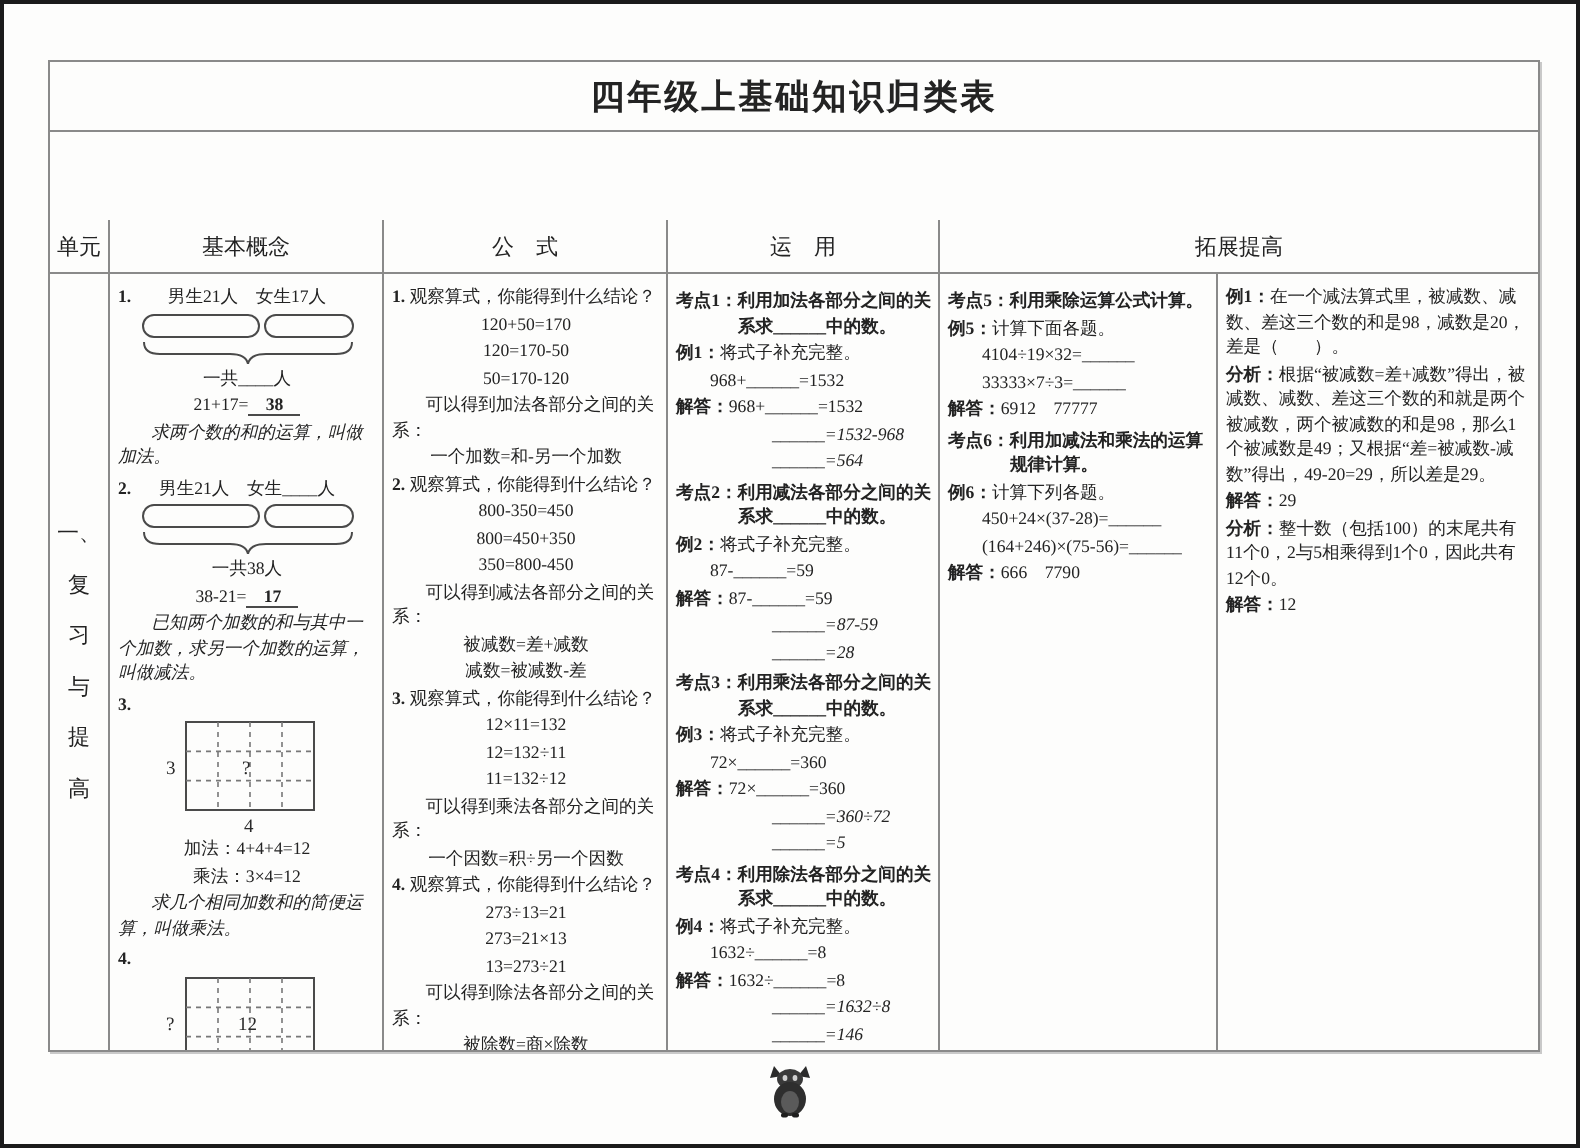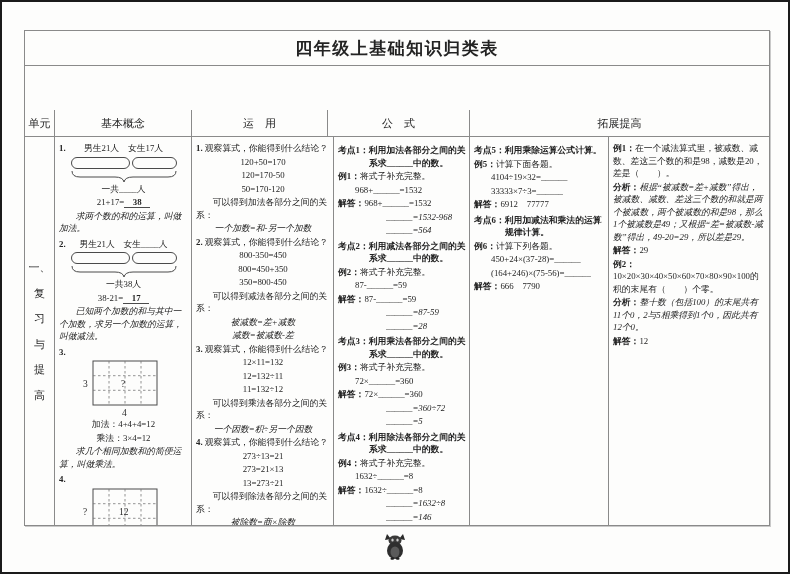--- a/index.html
+++ b/index.html
@@ -21,21 +21,21 @@
   .col{border-right:1px solid #8a8a8a;box-sizing:border-box;padding:4px 3px 0 4px;font-size:8.8px;line-height:12.5px;overflow:hidden;}
   .w-unit{width:30px;}
   .w-concepts{width:137px;}
   .w-formula{width:142px;}
   .w-app{width:136px;}
   .w-cross{width:139px;}
   .w-ext{flex:1;border-right:none;}
   .unit-col{display:flex;flex-direction:column;align-items:center;justify-content:center;gap:13px;font-size:11px;padding:0;}
   p{margin:1px 0;}
   .center{text-align:center;}
-  .kai{font-style:italic;}
+  .kai{}
   .note{font-style:italic;text-indent:1.9em;margin:1px 0 3px 0;}
   .rel{text-indent:1.9em;}
   .hang{font-weight:bold;padding-left:31px;text-indent:-31px;margin-top:3px;}
   .lbl{font-weight:bold;}
   .eq{padding-left:17px;}
   .eq2{padding-left:48px;font-style:italic;}
   .itemhead{position:relative;text-align:center;}
   .itemhead .numlbl{position:absolute;left:0;font-weight:bold;}
   .fill{display:inline-block;min-width:26px;text-align:center;border-bottom:1px solid #4a4a4a;line-height:10px;font-weight:bold;}
   .dash{stroke:#777;stroke-width:0.8;stroke-dasharray:2.5,2.5;}
@@ -50,22 +50,22 @@
 <div class="page">
   <div class="sheet">
 
     <div class="title-row">
       <div class="title">四年级上基础知识归类表</div>
     </div>
 
     <div class="header-row">
       <div class="hcell w-unit">单元</div>
       <div class="hcell w-concepts">基本概念</div>
+      <div class="hcell w-formula">公　式</div>
       <div class="hcell w-app">运　用</div>
-      <div class="hcell w-formula">公　式</div>
       <div class="hcell w-ext">拓展提高</div>
     </div>
 
     <div class="content-row">
 
       <div class="col w-unit unit-col">
         <span>一、</span>
         <span>复</span>
         <span>习</span>
         <span>与</span>
@@ -203,21 +203,20 @@
         <p><b class="lbl">例6：</b><span>计算下列各题。</span></p>
         <p class="eq">450+24×(37-28)=______</p>
         <p class="eq">(164+246)×(75-56)=______</p>
         <p><b class="lbl">解答：</b><span>666　7790</span></p>
       </div>
 
       <div class="col w-ext">
         <p><b class="lbl">例1：</b><span>在一个减法算式里，被减数、减数、差这三个数的和是98，减数是20，差是（　　）。</span></p>
         <p><b class="lbl">分析：</b><span class="kai">根据“被减数=差+减数”得出，被减数、减数、差这三个数的和就是两个被减数，两个被减数的和是98，那么1个被减数是49；又根据“差=被减数-减数”得出，49-20=29，所以差是29。</span></p>
         <p><b class="lbl">解答：</b><span>29</span></p>
-        <p><b class="lbl">例2：</b><span>10×20×30×40×50×60×70×80×90×100的积的末尾有（　　）个零。</span></p>
         <p><b class="lbl">分析：</b><span class="kai">整十数（包括100）的末尾共有11个0，2与5相乘得到1个0，因此共有12个0。</span></p>
         <p><b class="lbl">解答：</b><span>12</span></p>
       </div>
 
     </div>
   </div>
 
   <div class="mascot">
     <svg width="26" height="28" viewBox="0 0 26 28">
       <path d="M5,2 L9,7 L3,8 Z" fill="#2b2b2b"></path>

